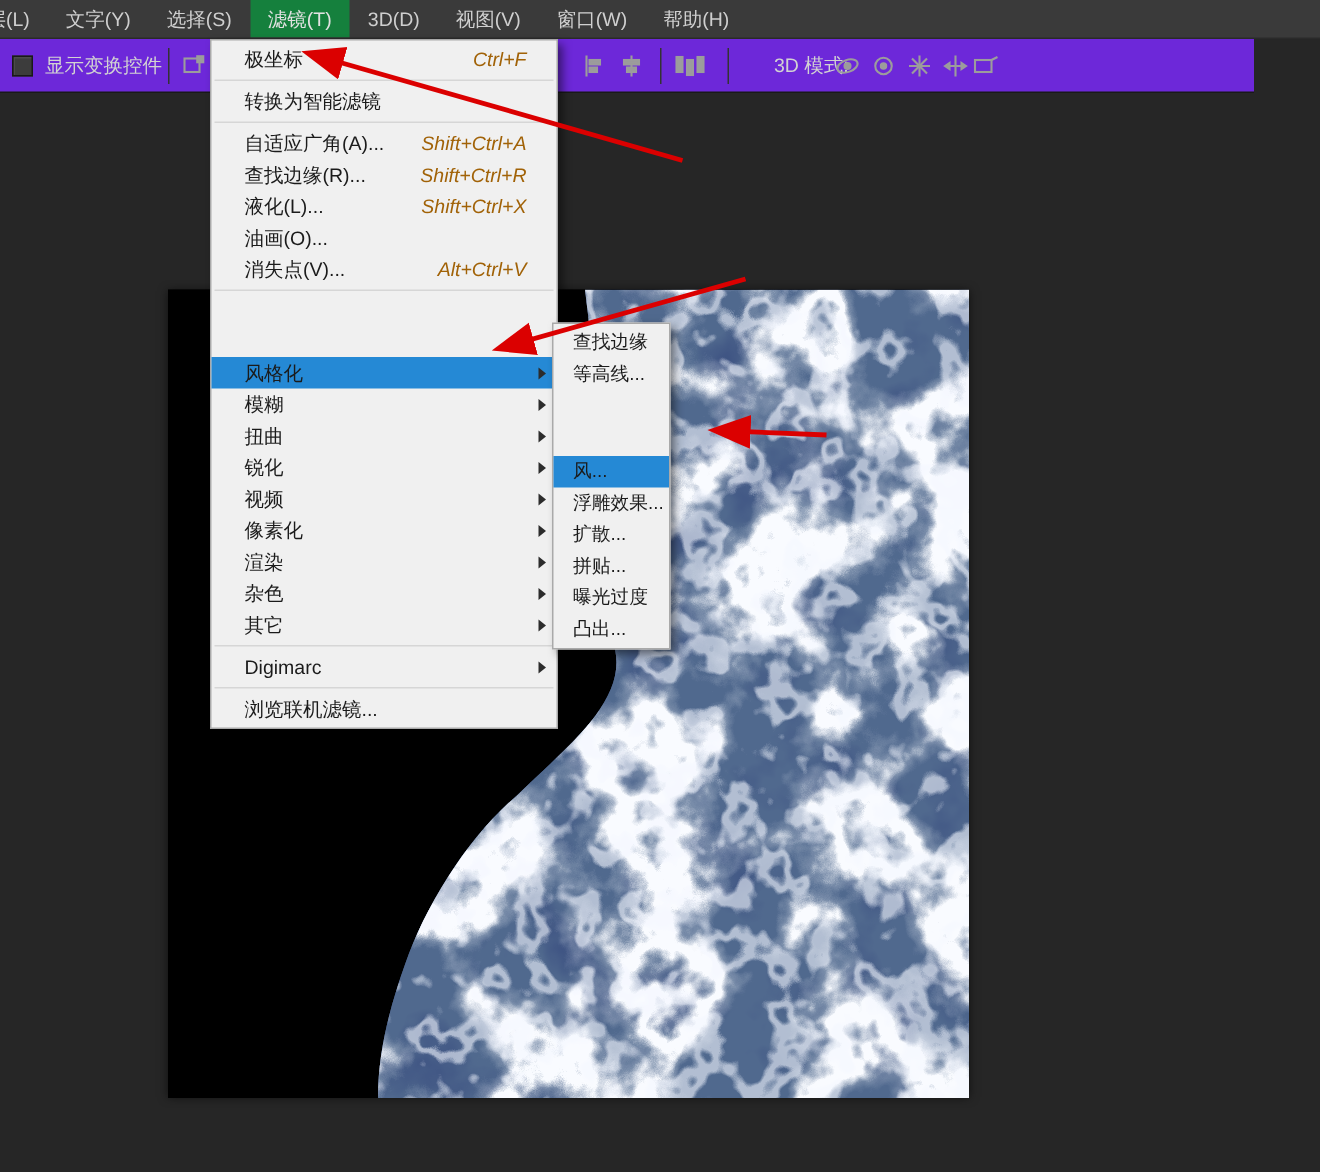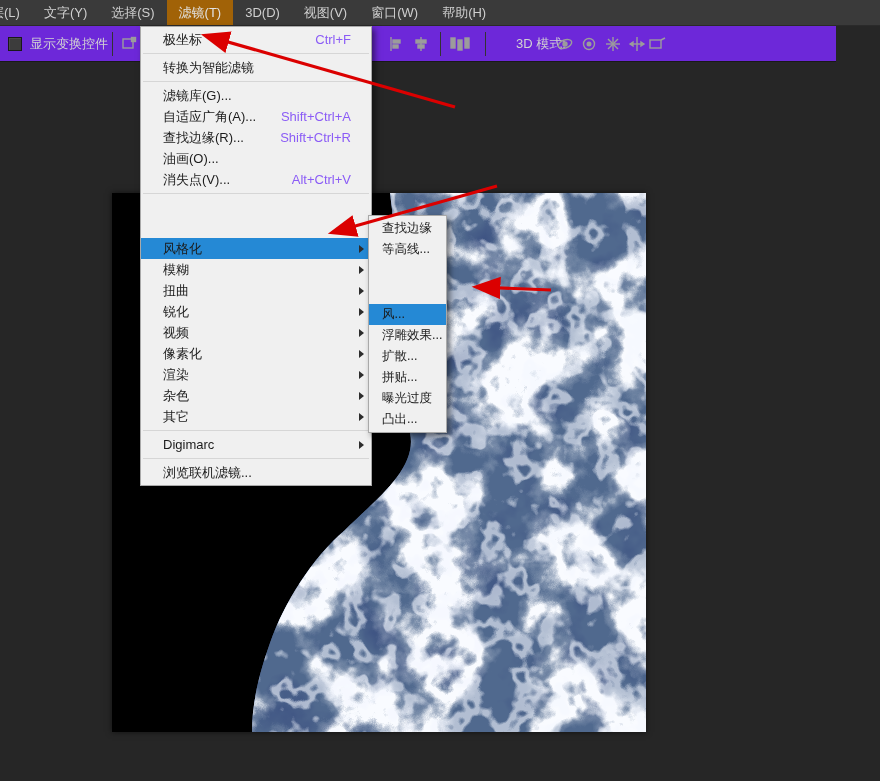--- a/index.html
+++ b/index.html
@@ -12,21 +12,21 @@
   .menubar {
     position:absolute; left:0; top:0; width:880px; height:26px;
     background:#3a3a3a; border-bottom:1px solid #2a2a2a;
     display:flex; align-items:stretch; z-index:5; overflow:hidden;
   }
   .mb-item {
     color:#cfcfcf; font-size:13px; line-height:26px; padding:0 12px;
     white-space:nowrap; cursor:default;
   }
   .mb-item.first { margin-left:-34px; }
-  .mb-item.active { background:#a16207; color:#e2e2e2; }
+  .mb-item.active { background:#15803d; color:#e2e2e2; }
   
   .optionsbar {
     position:absolute; left:0; top:26px; width:836px; height:36px;
     background:#6d28d9; border-bottom:1px solid #191919; z-index:4;
   }
   .ob-abs { position:absolute; top:0; height:36px; display:flex; align-items:center; }
   .checkbox {
     width:14px; height:14px; background:#3c3c3c; border:1px solid #191919;
     box-shadow:inset 1px 1px 0 rgba(255,255,255,.08);
   }
@@ -47,21 +47,21 @@
   .main-menu { left:140px; top:26px; width:232px; }
   .sub-menu  { left:368px; top:215px; width:79px; z-index:11; }
   ul.menu-list { list-style:none; }
   li.mi {
     position:relative; height:21px; line-height:21px; font-size:13px;
     color:#1b1b1b; cursor:default; display:flex; align-items:flex-start;
   }
   .main-menu li.mi { padding:0 20px 0 22px; }
   .sub-menu  li.mi { padding:0 8px 0 13px; font-size:12.5px; }
   li.mi .lbl { flex:0 0 auto; white-space:nowrap; }
-  li.mi .sc  { margin-left:auto; white-space:nowrap; color:#8b5cf6; }
+  li.mi .sc  { margin-left:auto; white-space:nowrap; color:#a16207;font-style:italic; }
   li.mi.hl { background:#2589d5;margin-top:44px; }
   li.mi.sub::after {
     content:""; position:absolute; right:7px; top:50%; margin-top:-4px;
     border-left:5px solid #2c2c2c; border-top:4px solid transparent;
     border-bottom:4px solid transparent;
   }
   .menu-sep { height:1px; background:#d6d6d6; margin:3px 2px; }
   
   .arrows { position:absolute; left:0; top:0; width:880px; height:781px;
             z-index:50; pointer-events:none; }
@@ -214,29 +214,30 @@
     <li class="mi">
       <span class="lbl">极坐标</span>
       <span class="sc">Ctrl+F</span>
     </li>
     <div class="menu-sep"></div>
     <li class="mi">
       <span class="lbl">转换为智能滤镜</span>
     </li>
     <div class="menu-sep"></div>
     <li class="mi">
-      <span class="lbl">滤镜库(G)...</span>
-    </li>
-    <li class="mi">
       <span class="lbl">自适应广角(A)...</span>
       <span class="sc">Shift+Ctrl+A</span>
     </li>
     <li class="mi">
       <span class="lbl">查找边缘(R)...</span>
       <span class="sc">Shift+Ctrl+R</span>
+    </li>
+    <li class="mi">
+      <span class="lbl">液化(L)...</span>
+      <span class="sc">Shift+Ctrl+X</span>
     </li>
     <li class="mi">
       <span class="lbl">油画(O)...</span>
     </li>
     <li class="mi">
       <span class="lbl">消失点(V)...</span>
       <span class="sc">Alt+Ctrl+V</span>
     </li>
     <div class="menu-sep"></div>
     <li class="mi hl sub">

